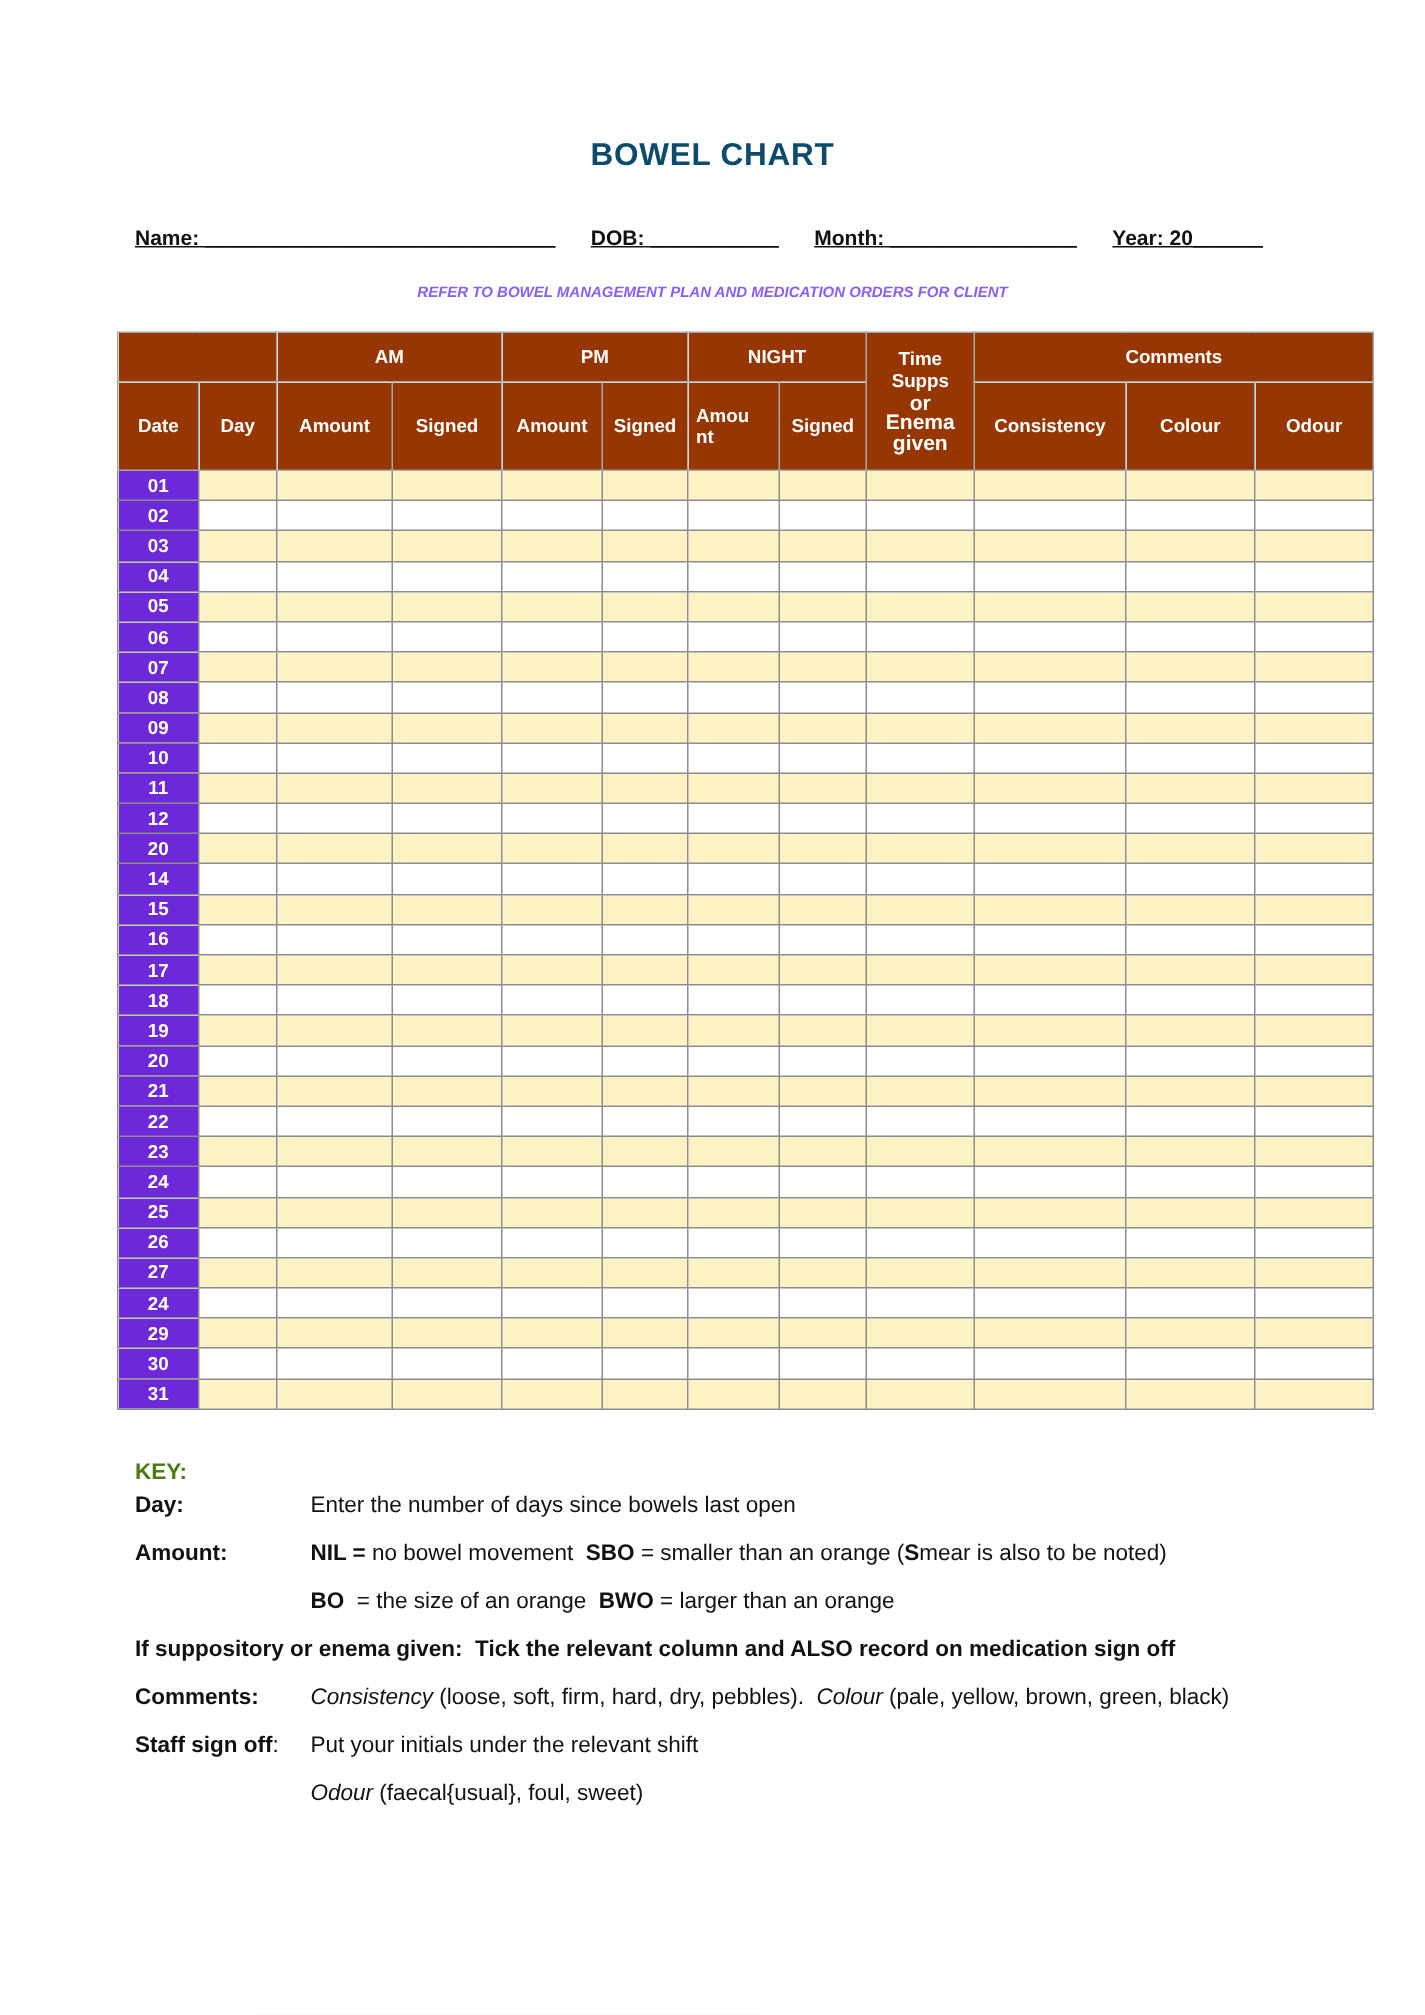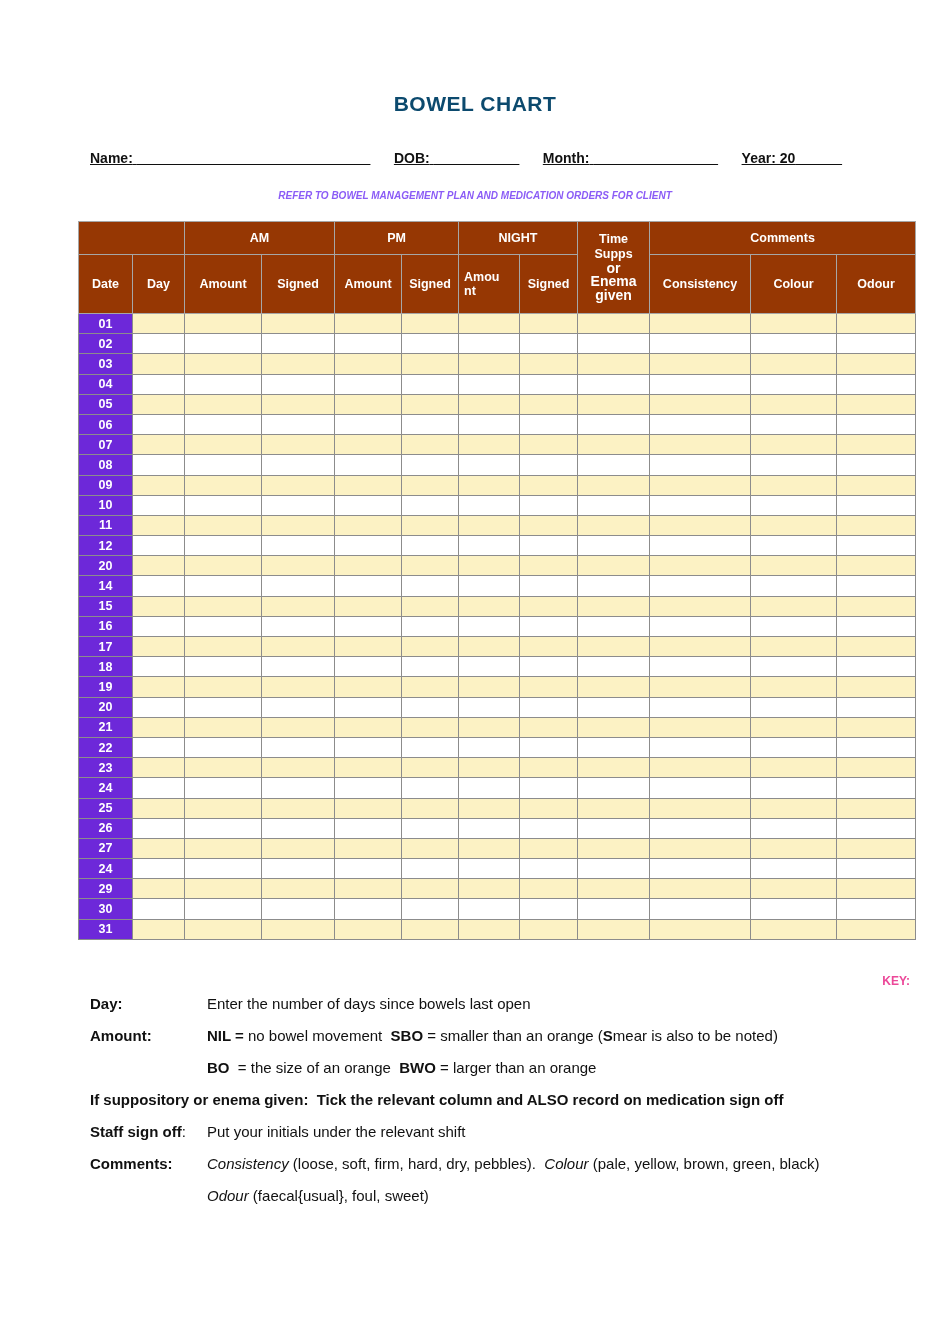--- a/index.html
+++ b/index.html
@@ -42,23 +42,22 @@
   th.col-night-amount { text-align:left; padding-left:5px; white-space:pre-line; line-height:14px; }
   tbody tr { height:20.2px; }
   tbody th.date-cell {
     background:#6d28d9; color:#ffffff; font-weight:bold; font-size:12.5px;
     border:1px solid #8c8c8c; text-align:center;
   }
   tbody td { background:#ffffff; border:1px solid #8c8c8c; }
   tbody tr:nth-child(odd) td { background:#FCF2C4; }
   .key { margin:32px 40px 0 90px; color:#111; }
   .key-heading {
-    color:#ec4899; font-weight:bold; font-size:12px; line-height:19px;
+    color:#4d7c0f; font-weight:bold; font-size:15px; line-height:19px;
     margin-bottom:3px;
-    text-align:right;
   }
   .key-row { font-size:15px; line-height:19.5px; margin-bottom:12.5px; display:flex; }
   .key-label { display:inline-block; width:117px; flex:0 0 117px; font-weight:bold; white-space:pre-wrap; }
   .key-label .colon { font-weight:normal; }
   .key-text { white-space:pre-wrap; }
   .key-text b { font-weight:bold; }
   .key-text i { font-style:italic; }
   .bold-row { font-weight:bold; white-space:pre-wrap; }
 </style>
 </head>
@@ -574,27 +573,27 @@
     </div>
 
     <div class="key-row">
       <span class="key-label"></span>
         <span class="key-text"><b>BO</b><span>  = the size of an orange  </span><b>BWO</b><span> = larger than an orange</span></span>
     </div>
 
     <div class="key-row bold-row">If suppository or enema given:  Tick the relevant column and ALSO record on medication sign off</div>
 
     <div class="key-row">
+      <span class="key-label">Comments:</span>
+        <span class="key-text"><i>Consistency</i><span> (loose, soft, firm, hard, dry, pebbles).  </span><i>Colour</i><span> (pale, yellow, brown, green, black)</span></span>
+    </div>
+
+    <div class="key-row">
       <span class="key-label"><b>Staff sign off</b><span class="colon">:</span></span>
         <span class="key-text">Put your initials under the relevant shift</span>
-    </div>
-
-    <div class="key-row">
-      <span class="key-label">Comments:</span>
-        <span class="key-text"><i>Consistency</i><span> (loose, soft, firm, hard, dry, pebbles).  </span><i>Colour</i><span> (pale, yellow, brown, green, black)</span></span>
     </div>
 
     <div class="key-row">
       <span class="key-label"></span>
         <span class="key-text"><i>Odour</i><span> (faecal{usual}, foul, sweet)</span></span>
     </div>
   </div>
 
 </div>
 

